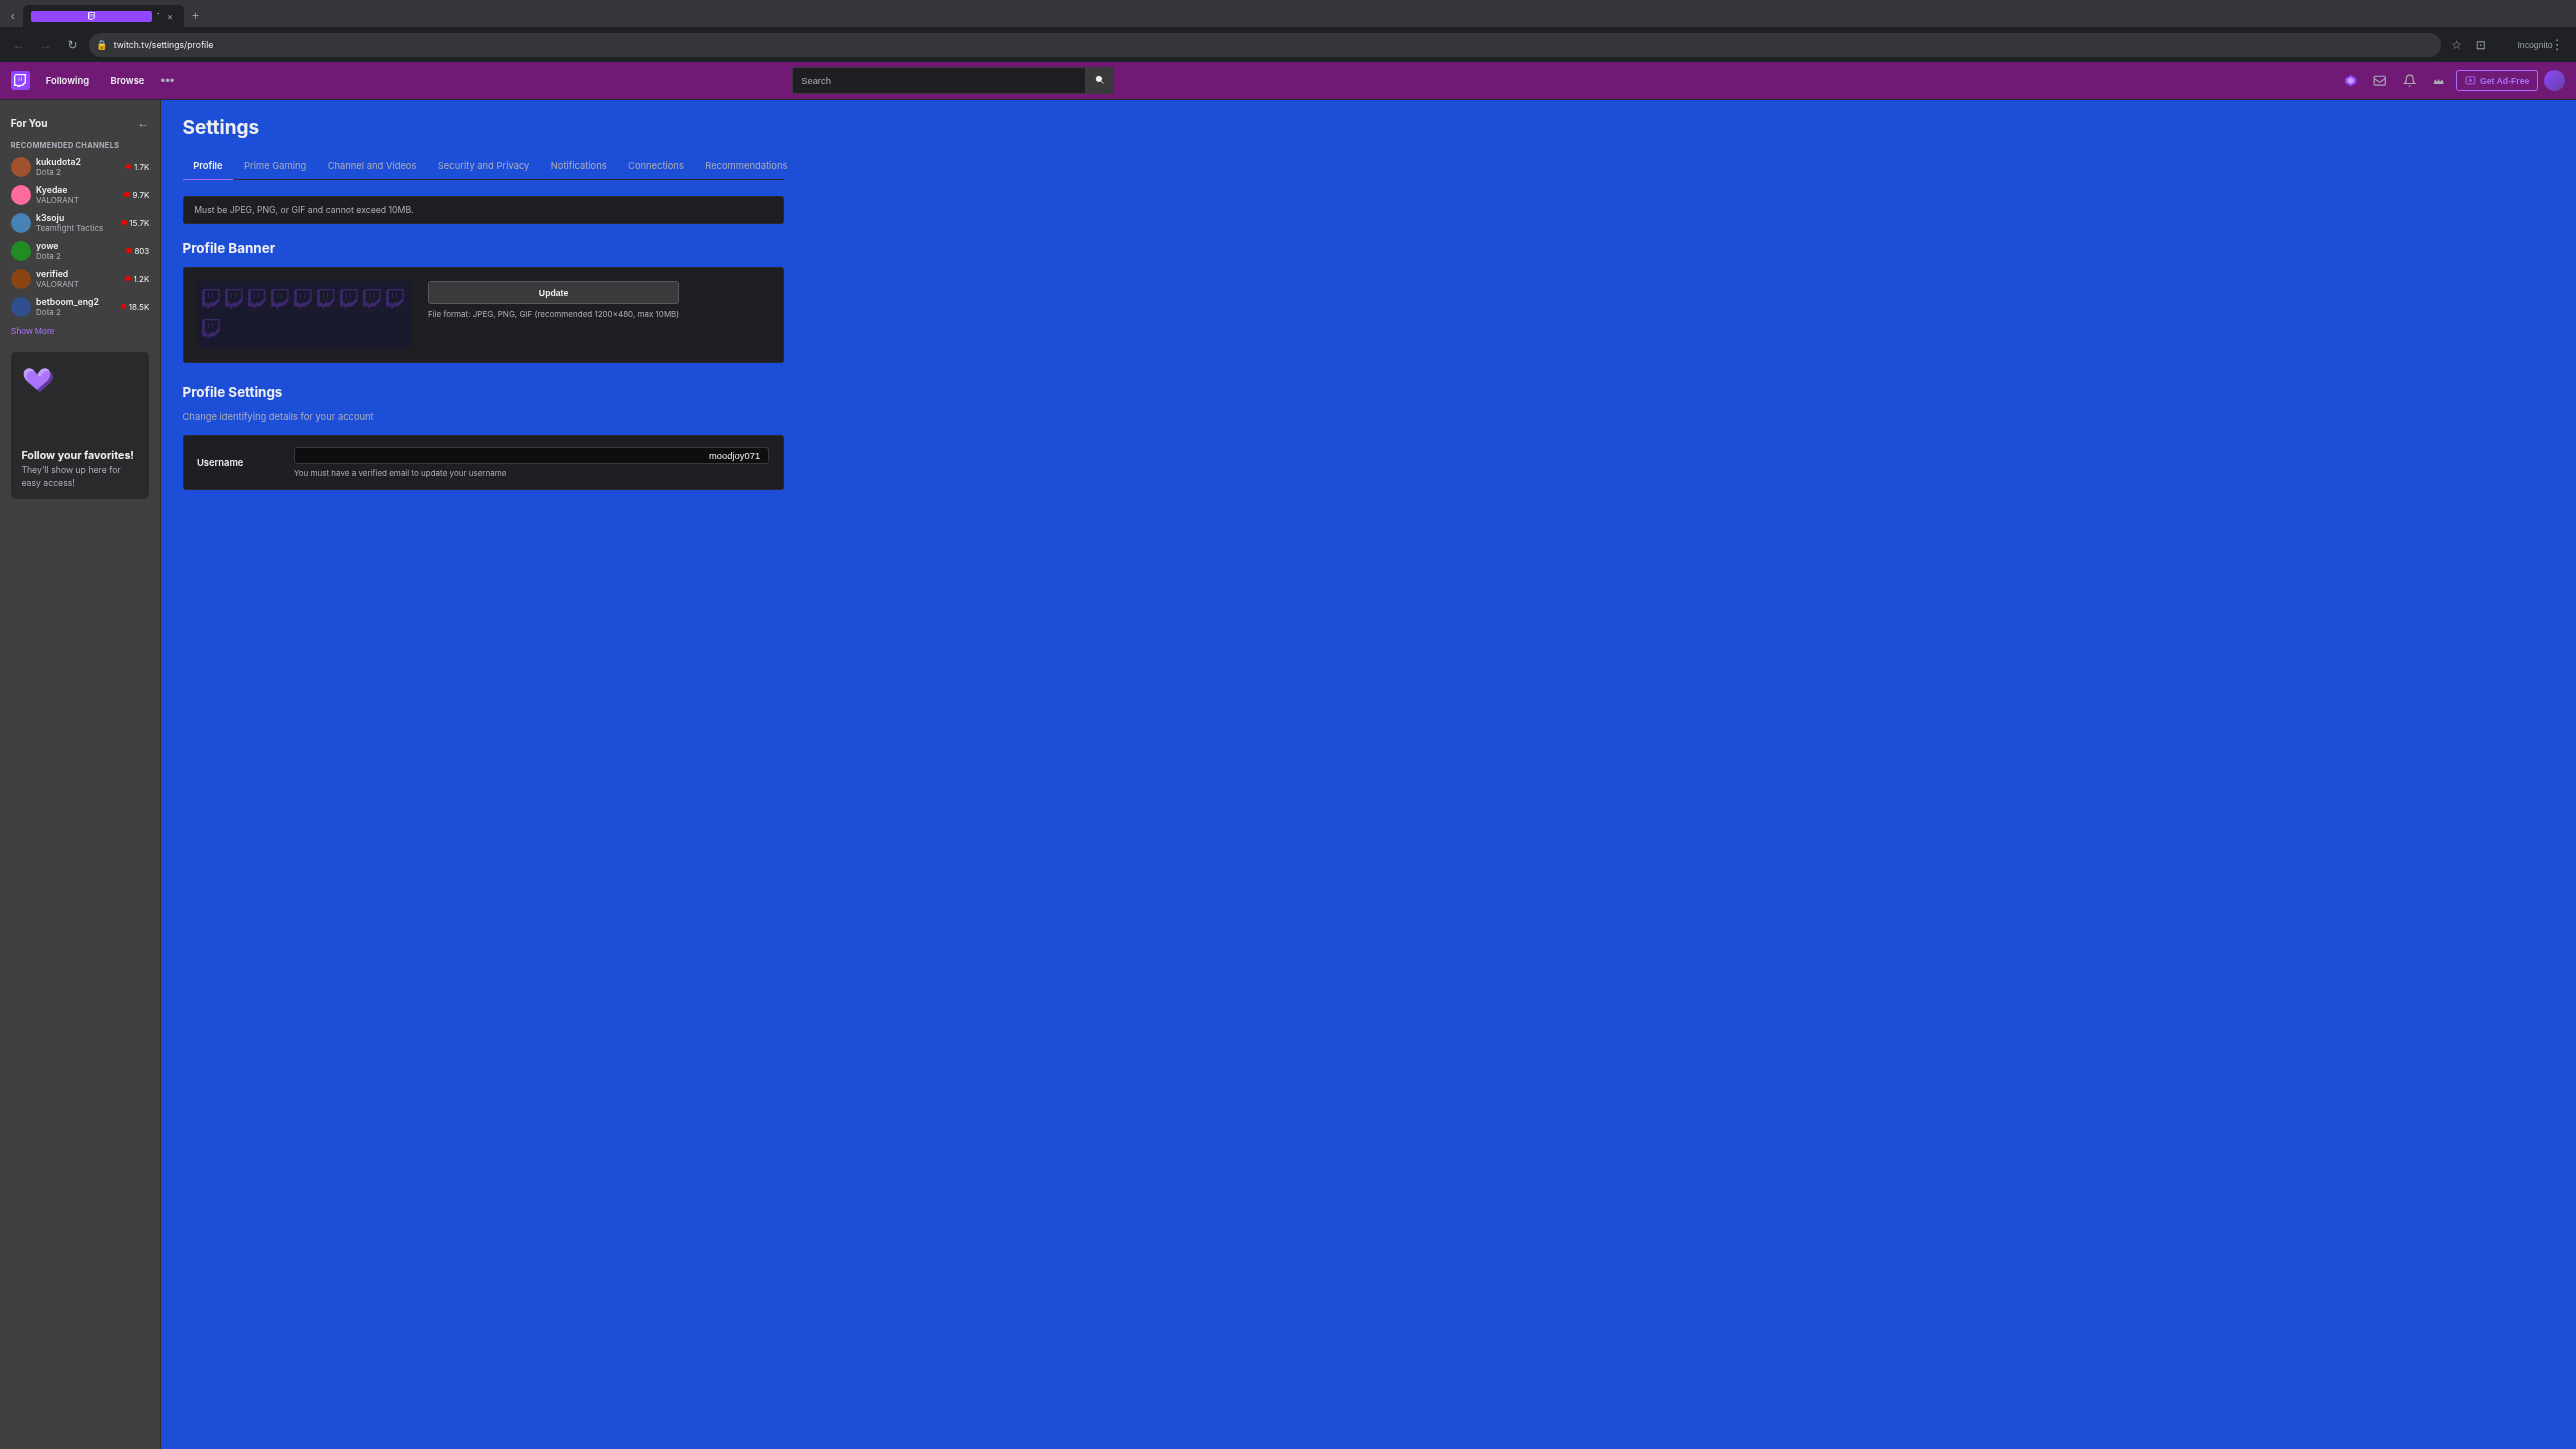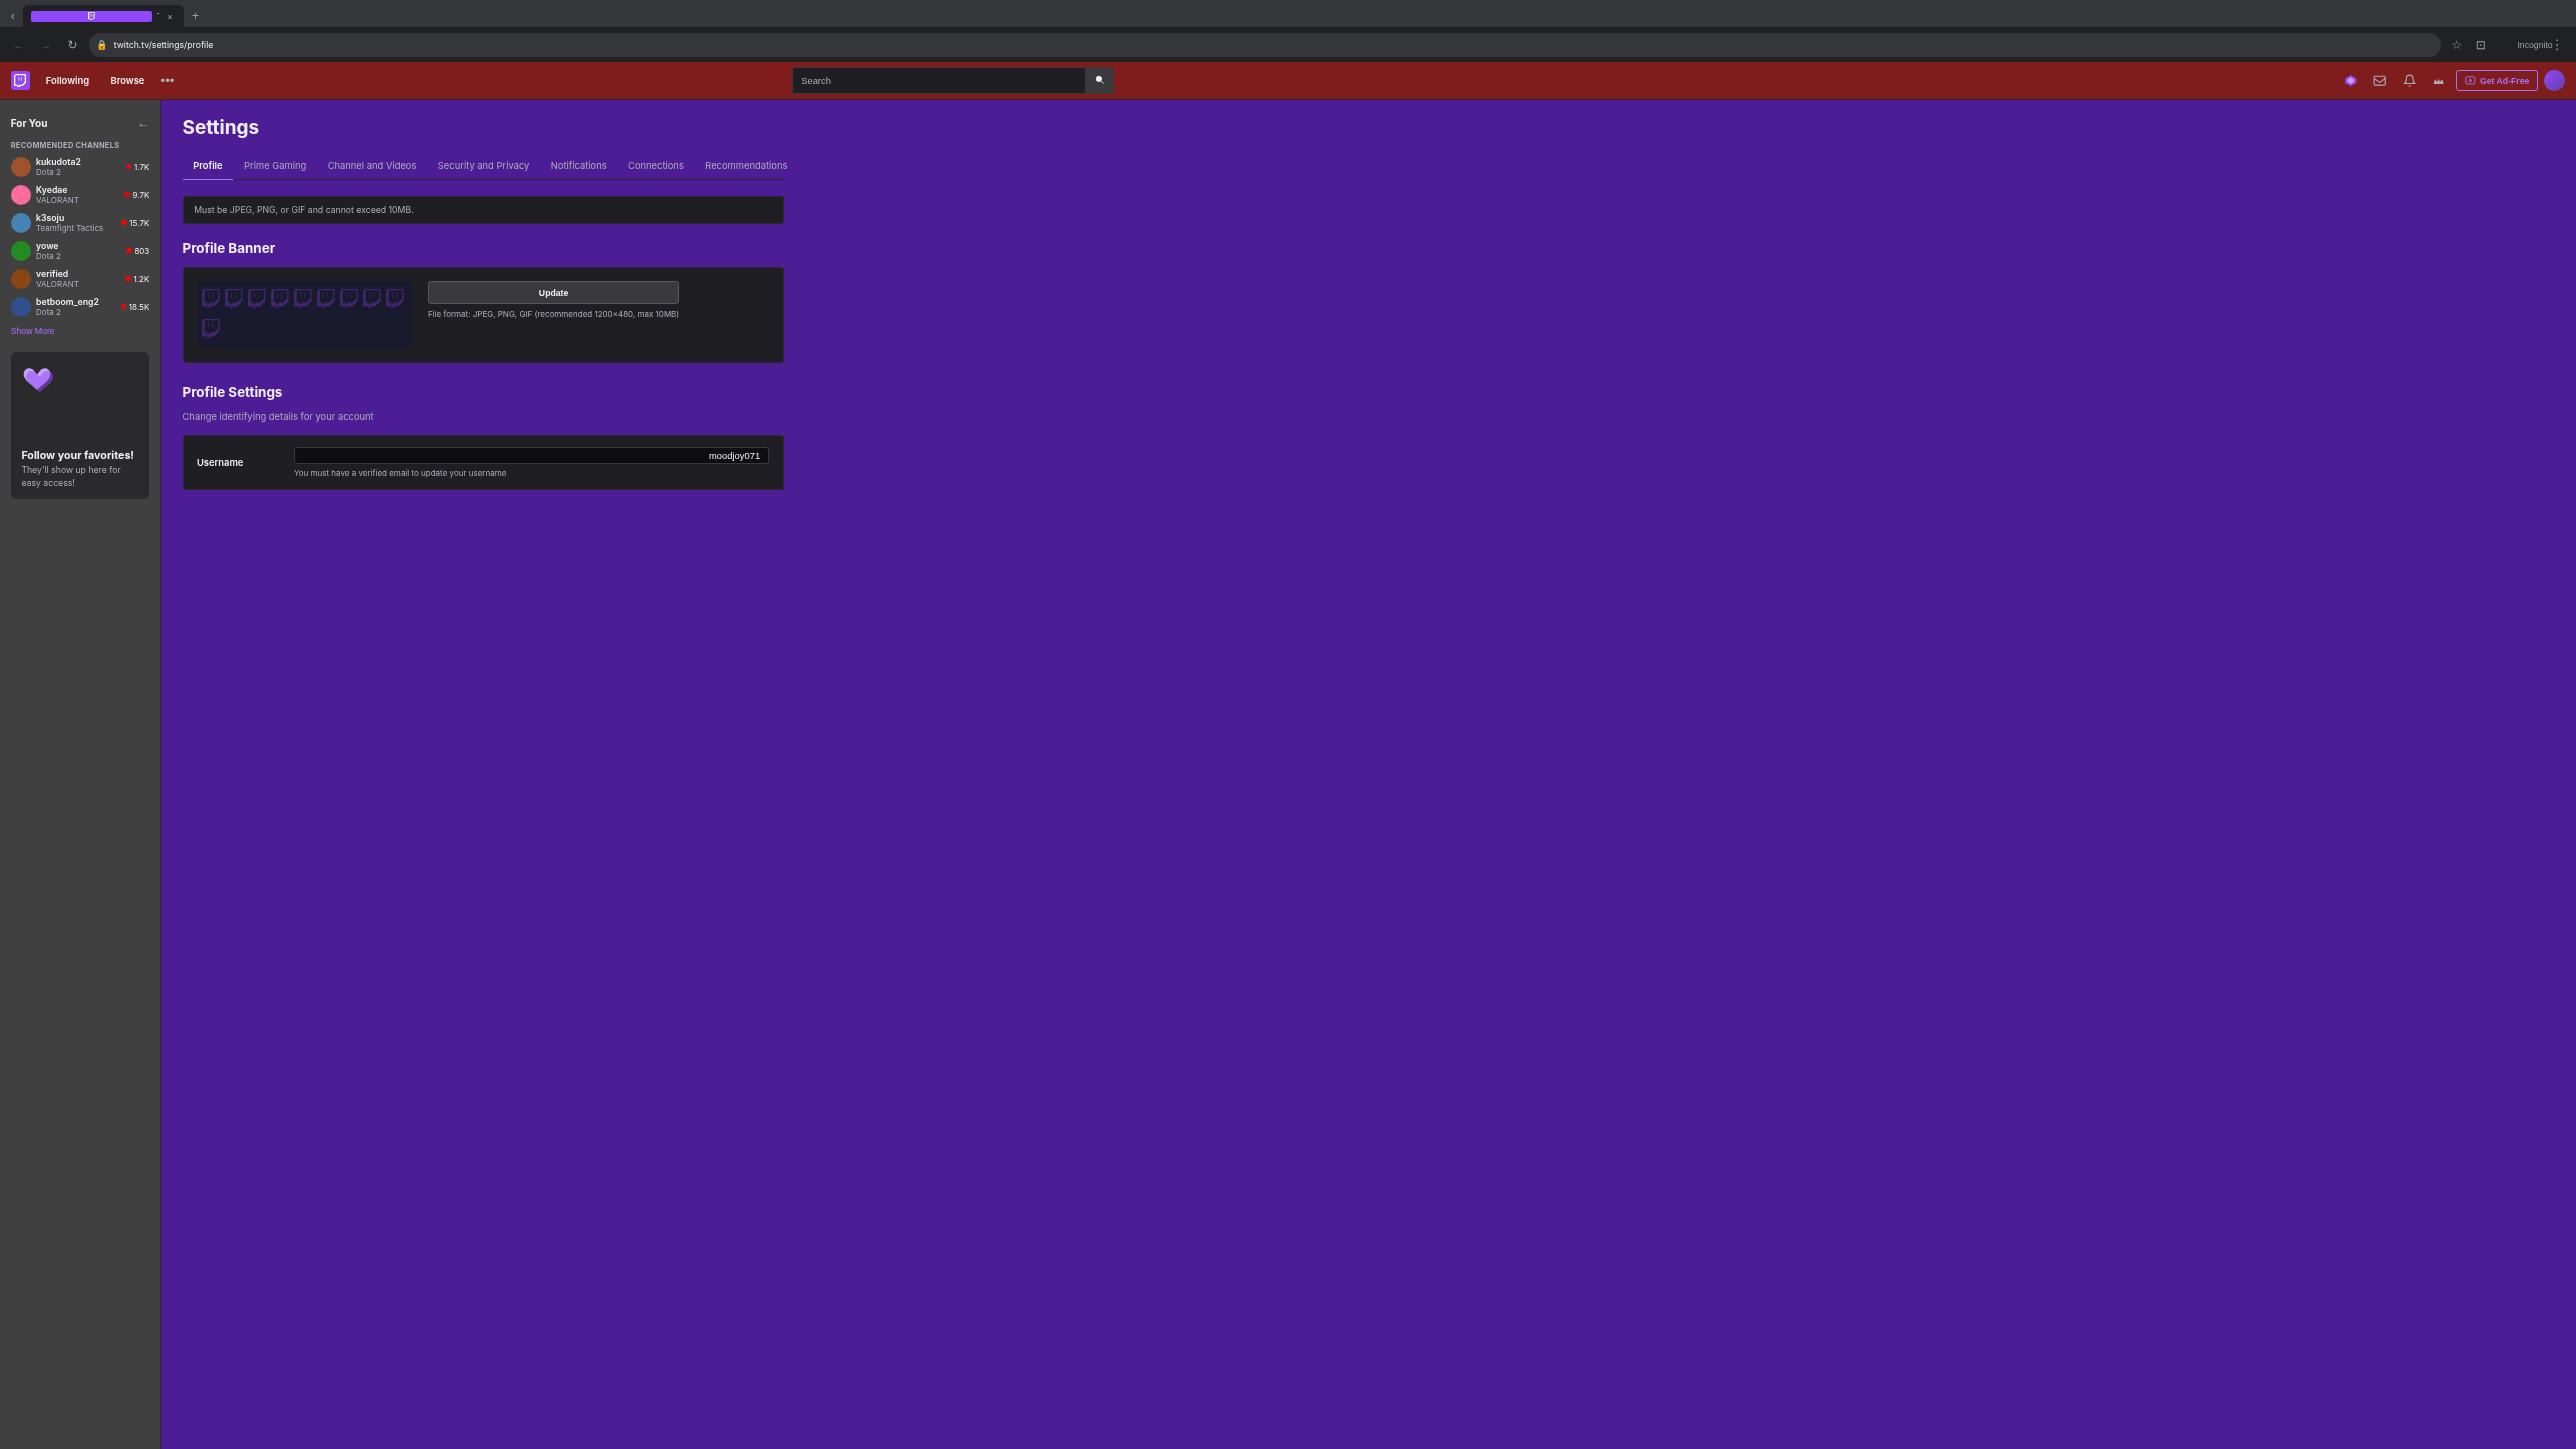--- a/index.html
+++ b/index.html
@@ -17,21 +17,21 @@
     .address-bar { flex: 1; display: flex; align-items: center; background: #35363a; border-radius: 13.4px; padding: 2.7px 8px; height: 24px; gap: 5.4px; }
     .address-bar .lock-icon { color: #9aa0a6; font-size: 9.4px; }
     .address-bar .url-text { color: #e8eaed; font-size: 8.7px; flex: 1; }
     .nav-actions { display: flex; align-items: center; gap: 2.7px; }
     .nav-action-btn { background: none; border: none; color: #9aa0a6; font-size: 12px; cursor: pointer; width: 21.5px; height: 21.5px; border-radius: 50%; display: flex; align-items: center; justify-content: center; }
     .nav-action-btn.incognito { display: flex; align-items: center; gap: 4px; color: #9aa0a6; font-size: 8.7px; background: none; border: none; cursor: pointer; padding: 2.7px 5.4px; border-radius: 10.7px; margin-left: 28px; }
     .nav-dots { color: #9aa0a6; font-size: 13.4px; background: none; border: none; cursor: pointer; width: 21.5px; height: 21.5px; display: flex; align-items: center; justify-content: center; border-radius: 50%; }
 
     
     .twitch-app { display: flex; flex-direction: column; height: calc(100vh - 62px); }
-    .twitch-header { display: flex; align-items: center; background: #7f1d1d; border-bottom: 0.7px solid #2a2a2d; padding: 0 10.7px; height: 38px; gap: 10.7px; }
+    .twitch-header { display: flex; align-items: center; background: #701a75; border-bottom: 0.7px solid #2a2a2d; padding: 0 10.7px; height: 38px; gap: 10.7px; }
     .twitch-logo { display: flex; align-items: center; gap: 5.4px; }
     .twitch-logo-icon { width: 19px; height: 19px; background: #9147ff; border-radius: 2.7px; display: flex; align-items: center; justify-content: center; color: white; font-size: 10.7px; font-weight: bold; }
     .header-nav { display: flex; align-items: center; gap: 10.7px; }
     .header-nav-item { color: #efeff1; font-size: 9.4px; font-weight: 600; cursor: pointer; padding: 2.7px 5.4px; border-radius: 2.7px; }
     .header-more { color: #adadb8; cursor: pointer; font-size: 13.4px; background: none; border: none; }
     .header-search { flex: 1; max-width: 322px; margin: 0 auto; }
     .search-container { display: flex; align-items: center; background: #1f1f23; border: 0.7px solid #3a3a3d; border-radius: 2.7px; overflow: hidden; }
     .search-input { background: none; border: none; color: #efeff1; font-size: 9.4px; padding: 5.4px 8px; flex: 1; outline: none; }
     .search-input::placeholder { color: #adadb8; }
     .search-btn { background: #3a3a3d; border: none; color: #efeff1; padding: 5.4px 8px; cursor: pointer; border-left: 0.7px solid #3a3a3d; }
@@ -59,21 +59,21 @@
     .live-dot { width: 5.4px; height: 5.4px; border-radius: 50%; background: #eb0400; flex-shrink: 0; }
 
     .show-more-btn { padding: 5.4px 10.7px; color: #a970ff; font-size: 8.7px; cursor: pointer; background: none; border: none; display: block; }
 
     .follow-promo { margin: 10.7px; background: #2a2a2d; border-radius: 5.4px; padding: 10.7px; }
     .follow-promo-icon { font-size: 24px; margin-bottom: 5.4px; }
     .follow-promo-title { font-size: 10.7px; font-weight: 700; color: #efeff1; margin-bottom: 2.7px; margin-top: 48px; }
     .follow-promo-desc { font-size: 8.7px; color: #adadb8; line-height: 1.4; }
 
     
-    .main-content { flex: 1; overflow-y: auto; background: #4c1d95; }
+    .main-content { flex: 1; overflow-y: auto; background: #1d4ed8; }
     .settings-container { padding: 16px 21.5px; max-width: 644px; }
     .settings-title { font-size: 19px; font-weight: 700; color: #efeff1; margin-bottom: 13.4px; }
 
     .settings-tabs { display: flex; gap: 0; border-bottom: 1.3px solid #2a2a2d; margin-bottom: 16px; }
     .settings-tab { padding: 8px 10.7px; font-size: 9.4px; color: #adadb8; cursor: pointer; border-bottom: 1.3px solid transparent; margin-bottom: -1.3px; white-space: nowrap; }
     .settings-tab.active { color: #efeff1; border-bottom-color: #a970ff; font-weight: 600; }
 
     .settings-notice { background: #1f1f23; border: 0.7px solid #2a2a2d; border-radius: 2.7px; padding: 8px 10.7px; margin-bottom: 16px; color: #adadb8; font-size: 8.7px; }
 
     .settings-section { margin-bottom: 21.5px; }

